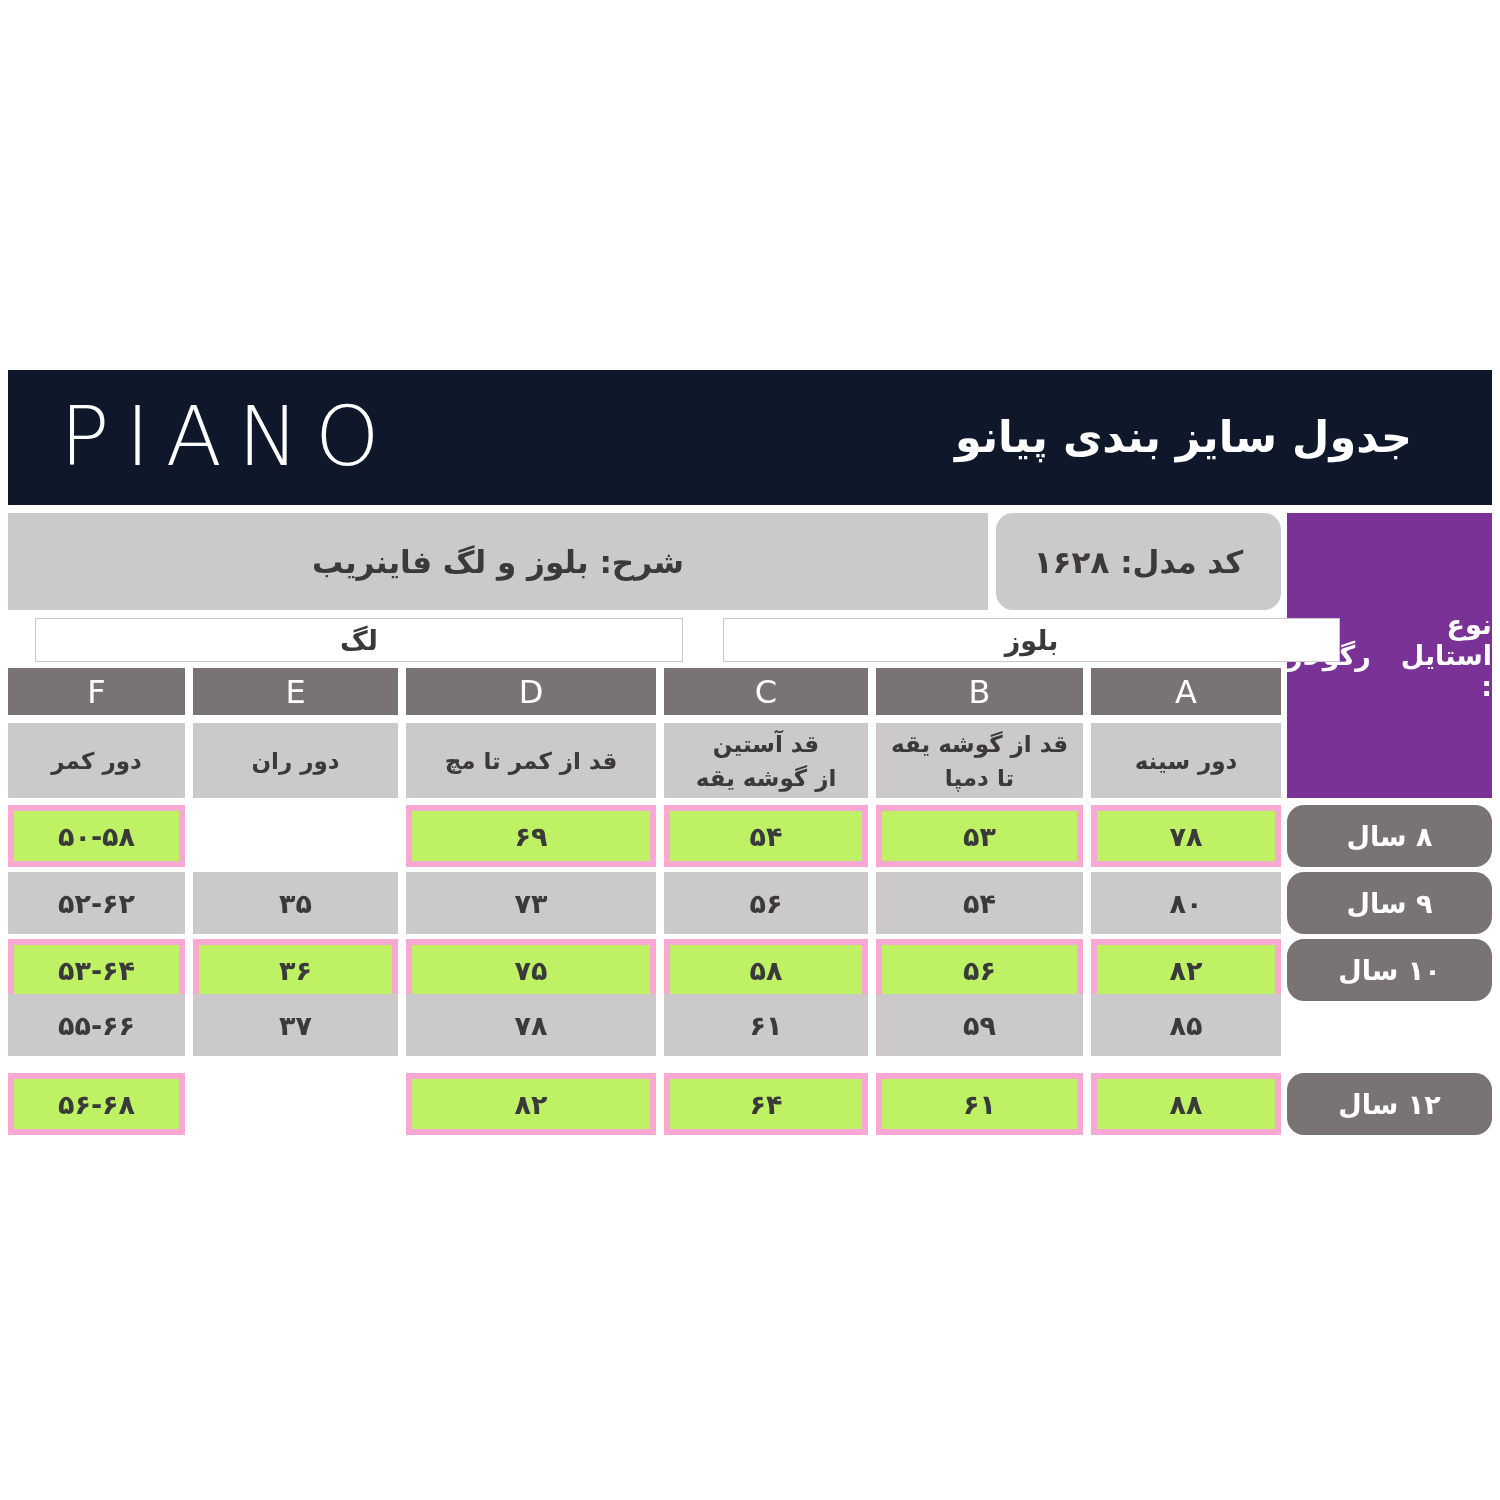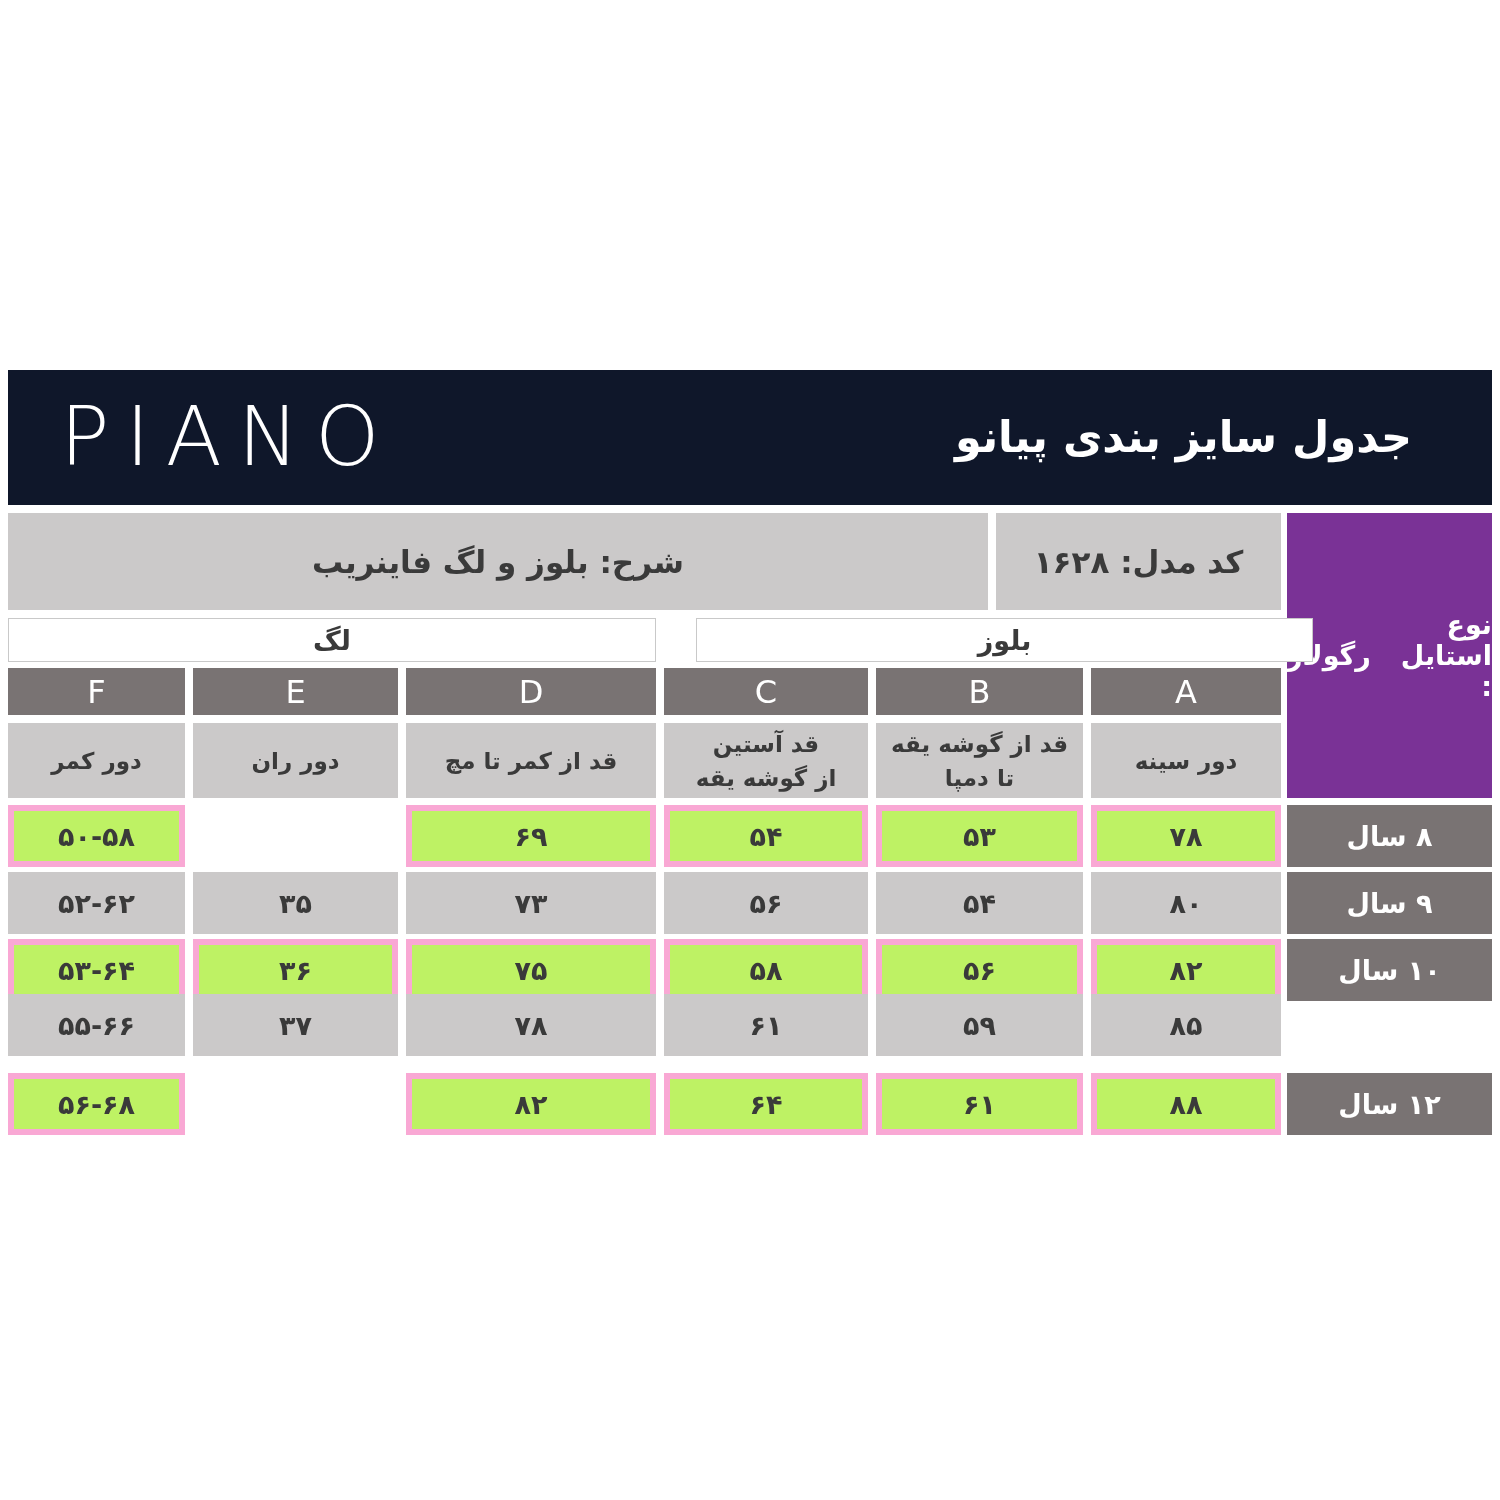--- a/index.html
+++ b/index.html
@@ -11,31 +11,31 @@
   .banner{left:8px;top:370px;width:1484px;height:135px;background:#0f172a;
           display:flex;align-items:center;justify-content:space-between;
           padding:0 80px 1px 52px;}
   .logo{color:#ffffff;font-size:82px;font-weight:200;letter-spacing:16px;line-height:1;}
   .banner-title{color:#ffffff;font-size:43px;font-weight:bold;direction:rtl;line-height:1;}
 
   
   .info-cell{top:513px;height:97px;background:#cbc9c9;display:flex;align-items:center;
              justify-content:center;direction:rtl;color:#3a3a3a;font-size:31px;font-weight:bold;}
   .info-desc{left:8px;width:980px;}
-  .info-code{left:996px;width:285px;}
+  .info-code{left:996px;width:285px;border-radius:17px;}
 
   
   .sidebar{left:1287px;top:513px;width:205px;height:285px;background:#7a3296;
            display:flex;flex-direction:row;align-items:center;justify-content:center;
            gap:26px;direction:rtl;color:#ffffff;font-size:27px;font-weight:bold;}
 
   
   .group-cell{top:618px;height:44px;background:#ffffff;border:1px solid #c9c9c9;
               display:flex;align-items:center;justify-content:center;direction:rtl;
-              color:#3a3a3a;font-size:27px;font-weight:bold;}
+              color:#3a3a3a;font-size:27px;font-weight:bold;margin-left:27px;}
   .group-leg{left:8px;width:648px;}
   .group-blouse{left:696px;width:617px;}
 
   
   .col-f{left:8px;width:177px;}
   .col-e{left:193px;width:205px;}
   .col-d{left:406px;width:250px;}
   .col-c{left:664px;width:204px;}
   .col-b{left:876px;width:207px;}
   .col-a{left:1091px;width:190px;}
@@ -50,21 +50,21 @@
                 font-weight:bold;direction:rtl;display:flex;flex-direction:column;
                 align-items:center;justify-content:center;line-height:34px;text-align:center;}
 
   
   .r0{top:805px;} .r1{top:872px;} .r2{top:939px;} .r3{top:994px;} .r4{top:1073px;}
   .data-cell{height:62px;display:flex;align-items:center;justify-content:center;
              direction:ltr;color:#3a3a3a;font-size:27px;font-weight:600;}
   .white{background:#bef264;border:6px solid #f9a8d4;}
   .shade{background:#cbc9c9;border:none;}
   .age-cell{height:62px;background:#797373;color:#ffffff;font-size:27px;font-weight:600;
-            direction:rtl;display:flex;align-items:center;justify-content:center;}
+            direction:rtl;display:flex;align-items:center;justify-content:center;border-radius:17px;}
 </style>
 </head>
 <body>
 
 <div class="canvas">
 
   <div class="abs banner">
     <div class="logo">PIANO</div>
     <div class="banner-title">جدول سایز بندی پیانو</div>
   </div>

